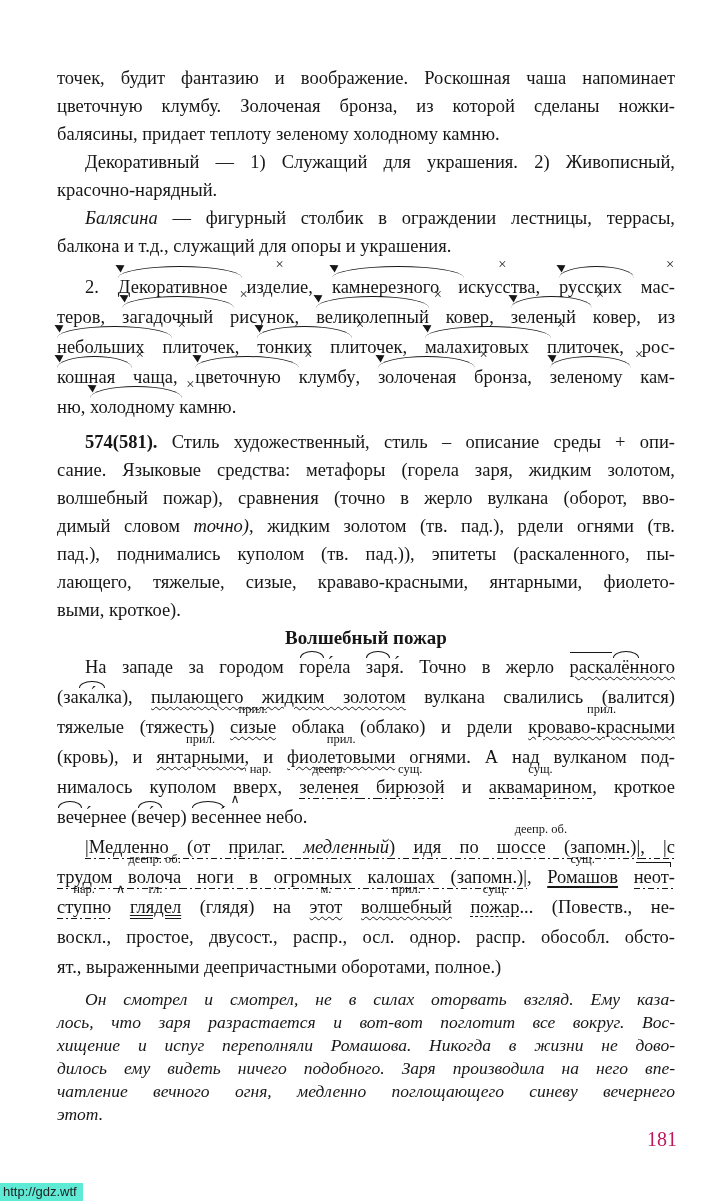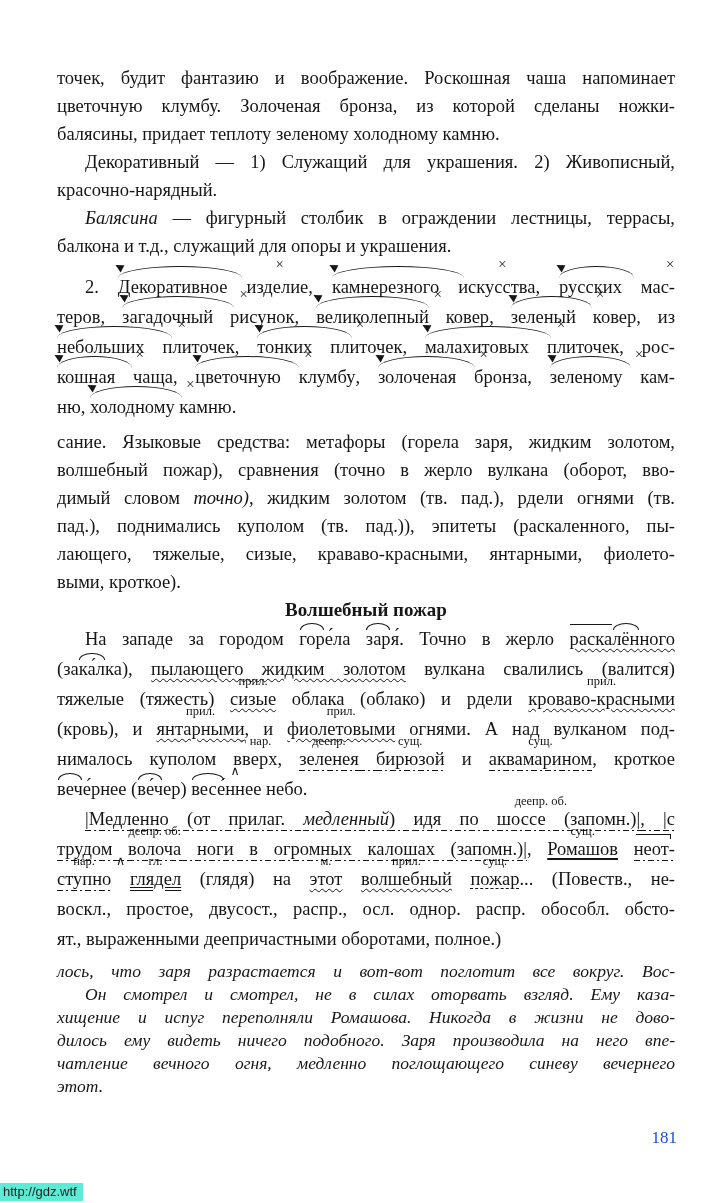--- a/index.html
+++ b/index.html
@@ -34,21 +34,21 @@
   .mk-pref::before{content:"";position:absolute;left:2px;right:4px;top:-5px;border-top:1.5px solid #161616;}
   .mk-pref::after{content:"";position:absolute;right:4px;top:-5px;height:5px;border-right:1.5px solid #161616;}
   .lbl{position:absolute;left:50%;top:-14px;transform:translateX(-50%);font-size:12.5px;font-style:normal;
        font-weight:normal;line-height:1;white-space:nowrap;}
   .parc{position:absolute;left:0;top:-11px;width:65%;height:11px;border-top:1.7px solid #161616;
         border-radius:50% 50% 0 0/100% 100% 0 0;}
   .parc::before{content:"";position:absolute;left:-3px;top:-4px;width:0;height:0;
         border-top:4px solid transparent;border-bottom:4px solid transparent;border-right:8px solid #161616;
         transform:rotate(28deg);}
   .px{position:absolute;left:68%;top:-20px;font-size:14.5px;font-style:normal;line-height:1;}
-  .pagenum{position:absolute;right:44px;top:1128px;font-size:17px;color:#1d4ed8;
+  .pagenum{position:absolute;right:44px;top:1128px;font-size:20px;color:#be185d;
            font-family:"Liberation Serif","DejaVu Serif",serif;}
   .watermark{position:absolute;left:0;bottom:2px;background:#5eead4;color:#222222;
              font:13px "Liberation Sans","DejaVu Sans",sans-serif;padding:1px 6px 2px 3px;}
 </style>
 </head>
 <body>
 
 <div class="page">
   <main id="doc">
       <section class="sec body">
@@ -65,20 +65,21 @@
         <div class="line njl"><span class="seg ">балкона и т.д., служащий для опоры и украшения.</span></div>
       </section>
       <section class="sec pairs">
         <div class="line ind"><span class="seg ">2. </span><span class="seg mk-pair">Декоративное изделие<i class="parc"></i><i class="px">×</i></span><span class="seg ">, </span><span class="seg mk-pair">камнерезного искусства<i class="parc"></i><i class="px">×</i></span><span class="seg ">, </span><span class="seg mk-pair">русских мас-<i class="parc"></i><i class="px">×</i></span></div>
         <div class="line"><span class="seg ">теров, </span><span class="seg mk-pair">загадочный рисунок<i class="parc"></i><i class="px">×</i></span><span class="seg ">, </span><span class="seg mk-pair">великолепный ковер<i class="parc"></i><i class="px">×</i></span><span class="seg ">, </span><span class="seg mk-pair">зеленый ковер<i class="parc"></i><i class="px">×</i></span><span class="seg ">, из</span></div>
         <div class="line"><span class="seg mk-pair">небольших плиточек<i class="parc"></i><i class="px">×</i></span><span class="seg ">, </span><span class="seg mk-pair">тонких плиточек<i class="parc"></i><i class="px">×</i></span><span class="seg ">, </span><span class="seg mk-pair">малахитовых плиточек<i class="parc"></i><i class="px">×</i></span><span class="seg ">, рос-</span></div>
         <div class="line"><span class="seg mk-pair">кошная чаща<i class="parc"></i><i class="px">×</i></span><span class="seg ">, </span><span class="seg mk-pair">цветочную клумбу<i class="parc"></i><i class="px">×</i></span><span class="seg ">, </span><span class="seg mk-pair">золоченая бронза<i class="parc"></i><i class="px">×</i></span><span class="seg ">, </span><span class="seg mk-pair">зеленому кам-<i class="parc"></i><i class="px">×</i></span></div>
         <div class="line njl"><span class="seg ">ню, </span><span class="seg mk-pair">холодному камню<i class="parc"></i><i class="px">×</i></span><span class="seg ">.</span></div>
       </section>
       <section class="sec s574">
+        <div class="line ind"><span class="seg st-b">574(581).</span><span class="seg "> Стиль художественный, стиль – описание среды + опи-</span></div>
         <div class="line"><span class="seg ">сание. Языковые средства: метафоры (горела заря, жидким золотом,</span></div>
         <div class="line"><span class="seg ">волшебный пожар), сравнения (точно в жерло вулкана (оборот, вво-</span></div>
         <div class="line"><span class="seg ">димый словом </span><span class="seg st-it">точно)</span><span class="seg ">, жидким золотом (тв. пад.), рдели огнями (тв.</span></div>
         <div class="line"><span class="seg ">пад.), поднимались куполом (тв. пад.)), эпитеты (раскаленного, пы-</span></div>
         <div class="line"><span class="seg ">лающего, тяжелые, сизые, крававо-красными, янтарными, фиолето-</span></div>
         <div class="line njl"><span class="seg ">выми, кроткое).</span></div>
       </section>
       <section class="sec head">
         <div class="line njl"><span class="seg ">Волшебный пожар</span></div>
       </section>
@@ -91,22 +92,22 @@
         <div class="line njl"><span class="seg mk-arc">веч</span><span class="seg ">е́рнее (</span><span class="seg mk-arc">ве́ч</span><span class="seg ">ер) </span><span class="seg mk-arc">весе́</span><span class="seg ">нн<i class="lbl">∧</i></span><span class="seg ">ее небо.</span></div>
       </section>
       <section class="sec sentence">
         <div class="line ind"><span class="seg u-dashdot">|Медленно (от прилаг. </span><span class="seg u-dashdot st-it">медленный</span><span class="seg u-dashdot">) </span><span class="seg u-dashdot">идя по шоссе (запомн.)|<i class="lbl">деепр. об.</i></span><span class="seg u-dashdot">, </span><span class="seg u-dashdot">|с</span></div>
         <div class="line"><span class="seg u-dashdot">трудом </span><span class="seg u-dashdot">волоча<i class="lbl">деепр. об.</i></span><span class="seg u-dashdot"> ноги в огромных калошах (запомн.)|</span><span class="seg ">, </span><span class="seg u-solid">Ромашов<i class="lbl">сущ.</i></span><span class="seg "> </span><span class="seg u-dashdot mk-pref">неот-</span></div>
         <div class="line"><span class="seg u-dashdot">ступно<i class="lbl">нар.</i></span><span class="seg "> <i class="lbl">∧</i></span><span class="seg u-dbl">глядел<i class="lbl">гл.</i></span><span class="seg "> (глядя) на </span><span class="seg u-wavy">этот<i class="lbl">м.</i></span><span class="seg "> </span><span class="seg u-wavy">волшебный<i class="lbl">прил.</i></span><span class="seg "> </span><span class="seg u-dashed">пожар<i class="lbl">сущ.</i></span><span class="seg ">... (Повеств., не-</span></div>
         <div class="line"><span class="seg ">воскл., простое, двусост., распр., осл. однор. распр. обособл. обсто-</span></div>
         <div class="line njl"><span class="seg ">ят., выраженными деепричастными оборотами, полное.)</span></div>
       </section>
       <section class="sec quote">
+        <div class="line ind"><span class="seg ">Он смотрел и смотрел, не в силах оторвать взгляд. Ему каза-</span></div>
         <div class="line"><span class="seg ">лось, что заря разрастается и вот-вот поглотит все вокруг. Вос-</span></div>
-        <div class="line ind"><span class="seg ">Он смотрел и смотрел, не в силах оторвать взгляд. Ему каза-</span></div>
         <div class="line"><span class="seg ">хищение и испуг переполняли Ромашова. Никогда в жизни не дово-</span></div>
         <div class="line"><span class="seg ">дилось ему видеть ничего подобного. Заря производила на него впе-</span></div>
         <div class="line"><span class="seg ">чатление вечного огня, медленно поглощающего синеву вечернего</span></div>
         <div class="line njl"><span class="seg ">этот.</span></div>
       </section>
     </main>
   <div class="pagenum">181</div>
   <div class="watermark">http://gdz.wtf</div>
 </div>
 

